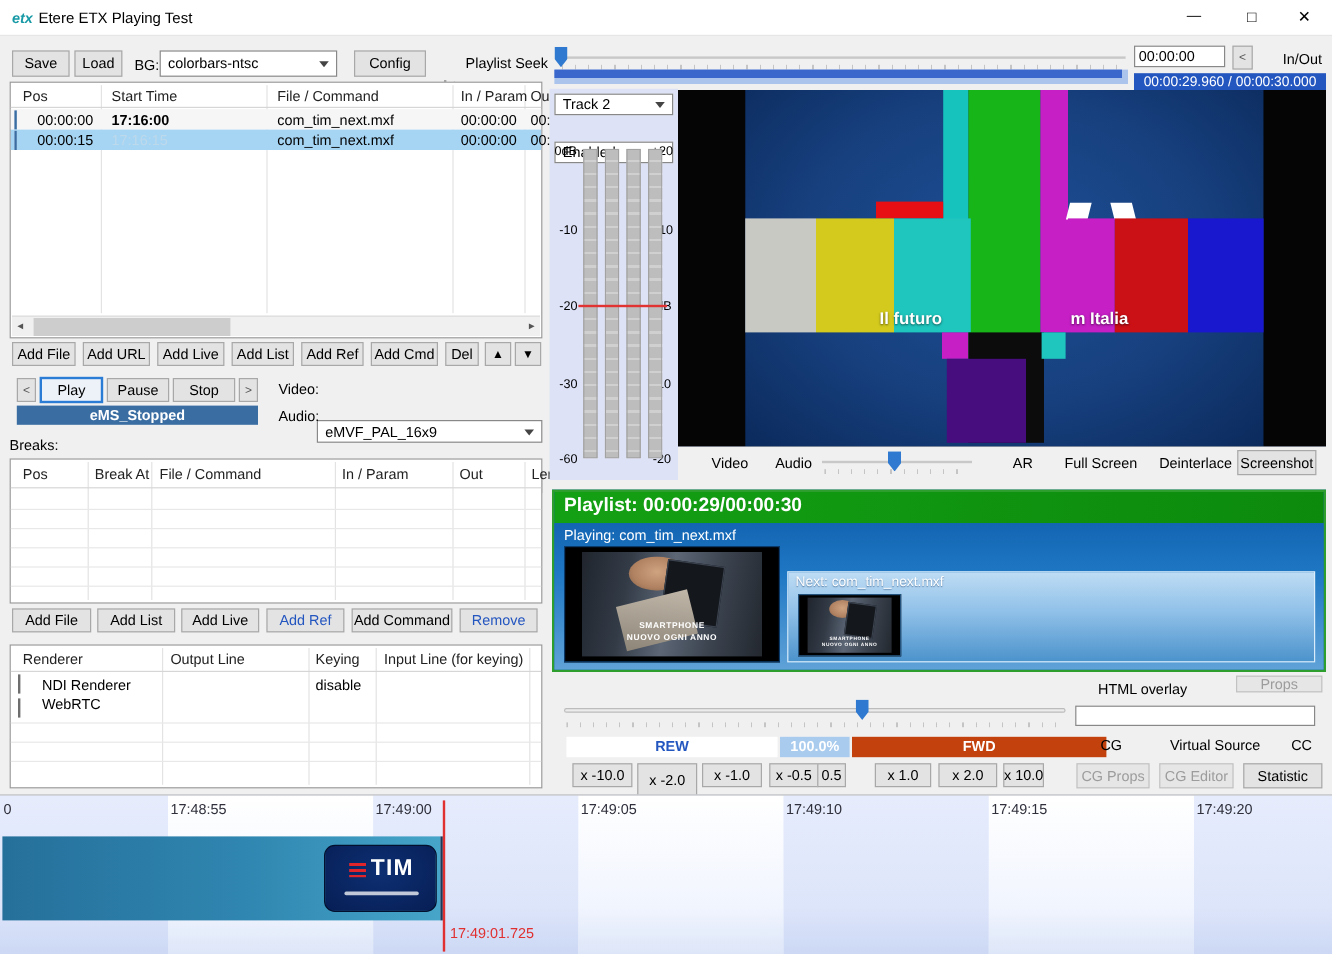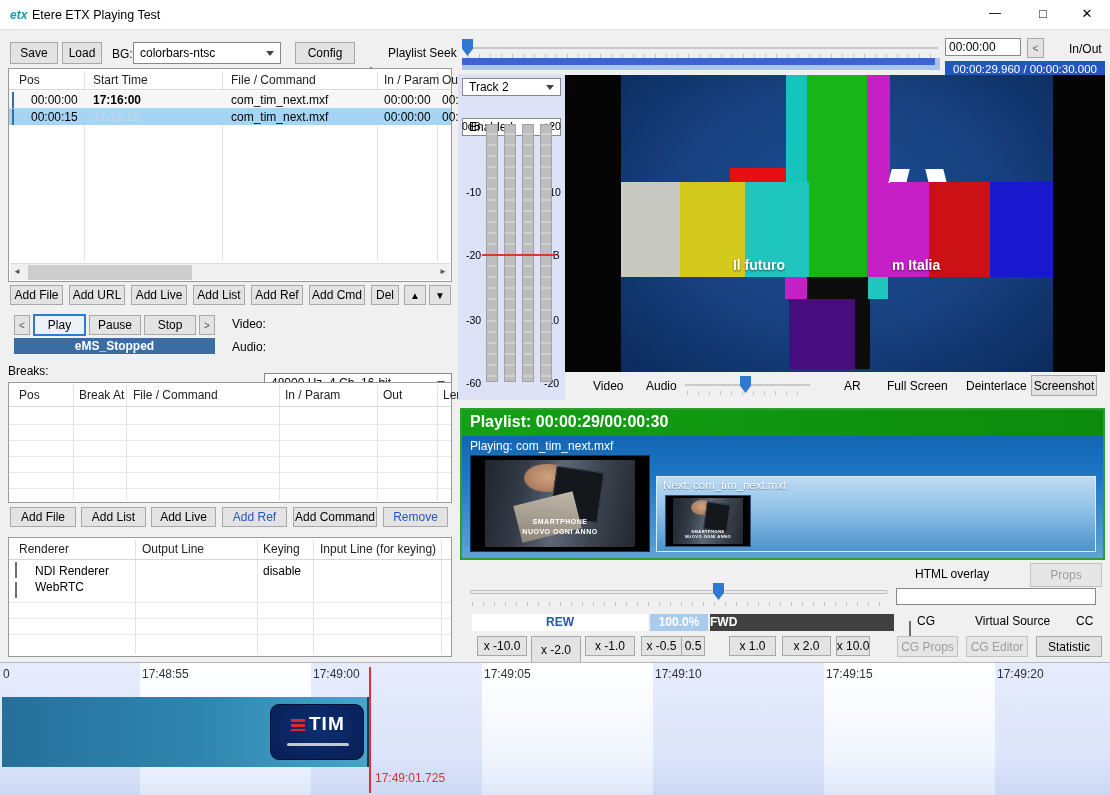--- a/index.html
+++ b/index.html
@@ -108,20 +108,23 @@
 
   
   <div class="abs btn" style="left:14px;top:315px;width:16px;height:20px;font-size:10px;color:#555">&lt;</div>
   <div class="abs btn" style="left:33px;top:314px;width:53px;height:22px;border:2px solid #2a7cd4;background:#edf2f9">Play</div>
   <div class="abs btn" style="left:89px;top:315px;width:52px;height:20px">Pause</div>
   <div class="abs btn" style="left:144px;top:315px;width:52px;height:20px">Stop</div>
   <div class="abs btn" style="left:199px;top:315px;width:16px;height:20px;font-size:10px;color:#555">&gt;</div>
   <div class="abs" style="left:14px;top:338px;width:201px;height:16px;background:#3a6da2;color:#fff;font-weight:bold;text-align:center;line-height:16px;font-size:12px">eMS_Stopped</div>
 
   <span class="abs lbl" style="left:232px;top:317px">Video:</span>
+  <div class="abs dd" style="left:264px;top:314px;width:188px;height:19px">
+      <span>eMVF_PAL_16x9</span>
+    </div>
   <span class="abs lbl" style="left:232px;top:340px">Audio:</span>
   <div class="abs dd" style="left:264px;top:337px;width:188px;height:19px">
       <span>48000 Hz, 4 Ch, 16-bit</span>
     </div>
 
   
   <span class="abs lbl" style="left:8px;top:364px">Breaks:</span>
   <div class="abs tbl" style="left:8px;top:382px;width:444px;height:121px">
     <div class="abs vline" style="left:64px;top:2px;bottom:2px"></div>
     <div class="abs vline" style="left:117px;top:2px;bottom:2px"></div>
@@ -296,34 +299,34 @@
   </div>
 
   
   <div class="abs" style="left:470px;top:582px;width:420px;height:26px">
     <div class="abs groove" style="left:0;top:8px;width:418px"></div>
     <div class="abs thumbptr" style="left:243px;top:1px"></div>
     <div class="abs tick" style="left:2px;top:20px;width:414px;height:4px;opacity:.7"></div>
   </div>
   <div class="abs" style="left:472px;top:614px;width:176px;height:17px;background:#fff;color:#2456c0;font-weight:bold;text-align:center;line-height:17px">REW</div>
   <div class="abs" style="left:650px;top:614px;width:58px;height:17px;background:#a9ccee;color:#fff;font-weight:bold;text-align:center;line-height:17px">100.0%</div>
-  <div class="abs" style="left:710px;top:614px;width:184px;height:17px;background:#404040;color:#fff;font-weight:bold;text-align:left;line-height:17px">FWD</div>
+  <div class="abs" style="left:710px;top:614px;width:212px;height:17px;background:#c2410c;color:#fff;font-weight:bold;text-align:center;line-height:17px">FWD</div>
   <div class="abs btn" style="left:477px;top:636px;width:50px;height:20px">x -10.0</div>
   <div class="abs btn" style="left:531px;top:636px;width:50px;height:28px">x -2.0</div>
   <div class="abs btn" style="left:585px;top:636px;width:50px;height:20px">x -1.0</div>
   <div class="abs btn" style="left:641px;top:636px;width:41px;height:20px">x -0.5</div>
   <div class="abs btn" style="left:681px;top:636px;width:24px;height:20px">0.5</div>
   <div class="abs btn" style="left:729px;top:636px;width:47px;height:20px">x 1.0</div>
   <div class="abs btn" style="left:782px;top:636px;width:49px;height:20px">x 2.0</div>
   <div class="abs btn" style="left:836px;top:636px;width:34px;height:20px">x 10.0</div>
 
   
   <span class="abs chk" style="left:897px;top:567px"></span>
   <span class="abs lbl" style="left:915px;top:567px">HTML overlay</span>
-  <div class="abs btn dis" style="left:1030px;top:563px;width:72px;height:24px">Props</div>
+  <div class="abs btn dis" style="left:1030px;top:563px;width:72px;height:14px">Props</div>
   <input class="abs" style="left: 896px; top: 588px; width: 200px; height: 17px; border: 1px solid rgb(136, 136, 136); font-family: &quot;Liberation Sans&quot;, sans-serif; font-size: 12px;">
   <span class="abs chk" style="left:899px;top:614px"></span>
   <span class="abs lbl" style="left:917px;top:614px">CG</span>
   <span class="abs chk" style="left:957px;top:614px"></span>
   <span class="abs lbl" style="left:975px;top:614px">Virtual Source</span>
   <span class="abs chk" style="left:1058px;top:614px"></span>
   <span class="abs lbl" style="left:1076px;top:614px">CC</span>
   <div class="abs btn dis" style="left:897px;top:636px;width:61px;height:21px">CG Props</div>
   <div class="abs btn dis" style="left:966px;top:636px;width:62px;height:21px">CG Editor</div>
   <div class="abs btn" style="left:1036px;top:636px;width:66px;height:21px">Statistic</div>

